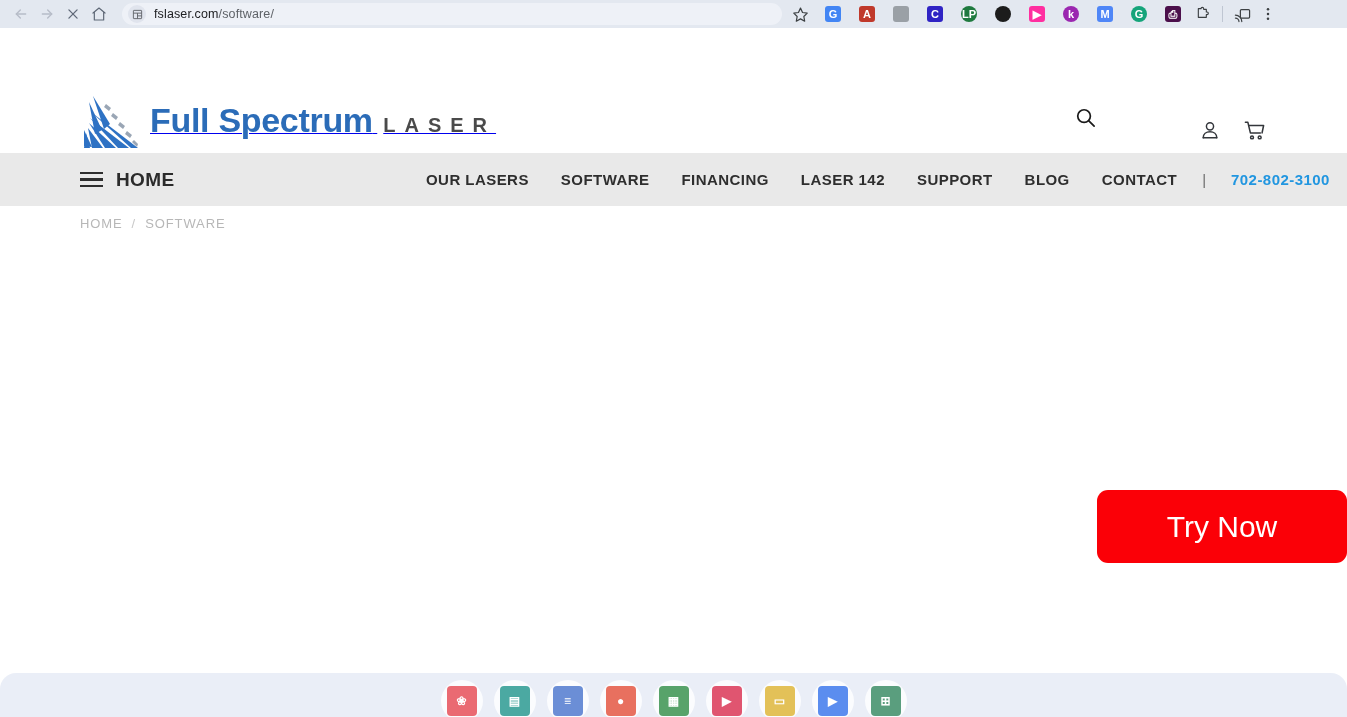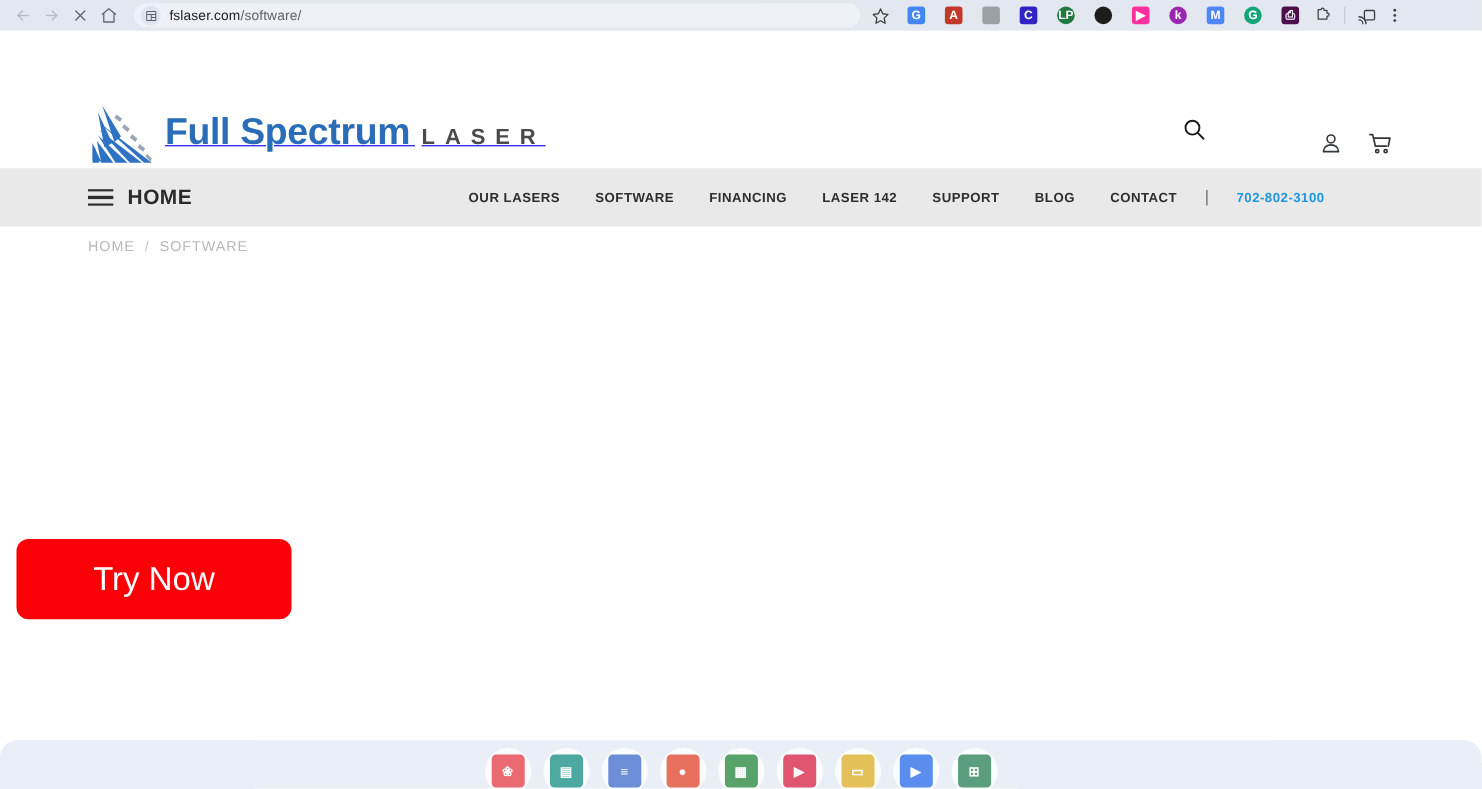--- a/index.html
+++ b/index.html
@@ -164,21 +164,21 @@
   .burger i { display: block; width: 23px; height: 2.5px; background: #2e2e2e; }
   .shop-label {
     font-size: 19px; font-weight: 700; color: #2b2b2b;
     letter-spacing: 0.4px;
   }
   .nav-links {
     position: absolute; left: 426px;
     display: flex; align-items: center; gap: 0;
   }
   .nav-links a {
-    font-size: 12px; font-weight: 700; color: #2e2e2e;
+    font-size: 15px; font-weight: 700; color: #2e2e2e;
     text-decoration: none; letter-spacing: 0.45px;
     padding: 0 16px; white-space: nowrap;
   }
   .nav-links a:first-child { padding-left: 0; }
   .nav-sep { color: #6f6f6f; font-size: 15px; padding: 0 9px; }
   .nav-phone {
     font-size: 15.5px; font-weight: 700; color: #2196e0;
     text-decoration: none; letter-spacing: 0.4px; white-space: nowrap;
   }
 
@@ -187,21 +187,21 @@
     position: absolute; left: 80px; top: 188px;
     display: flex; align-items: flex-end; gap: 0;
     font-size: 13px; letter-spacing: 0.9px;
   }
   .breadcrumb a, .breadcrumb span { color: #b7b7b7; text-decoration: none; }
   .breadcrumb .bc-sep { padding: 0 9px; color: #c8c8c8; }
 
   
   .cta-wrap {
     position: absolute; top: 462px; left: 0; width: 1347px;
-    display: flex; justify-content: flex-start;
+    display: flex; justify-content: flex-end;
   }
   .cta-btn {
     width: 250px; height: 73px;
     background: #fb0007;
     border: none; border-radius: 11px;
     color: #fff; font-size: 30px;
     font-family: "Liberation Sans", sans-serif;
     cursor: pointer;
     display: flex; align-items: center; justify-content: center;
     margin-left: 15px;

